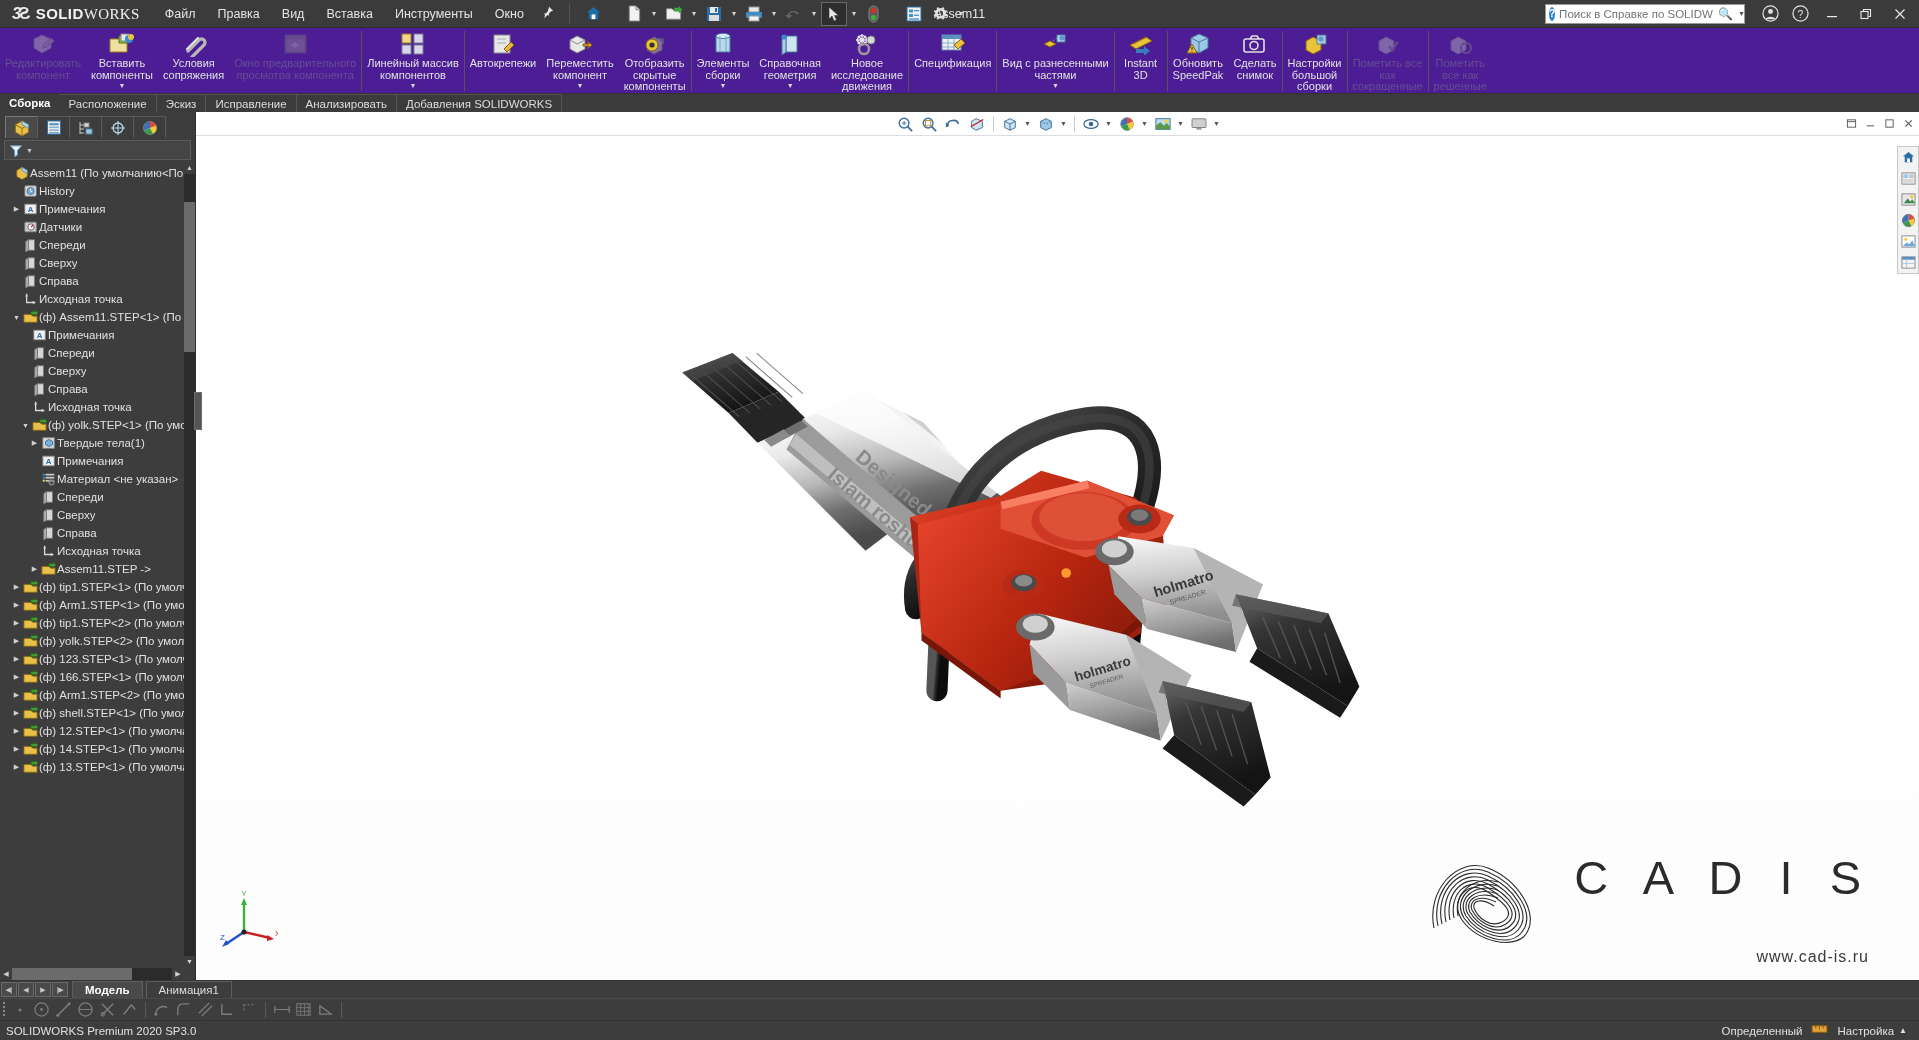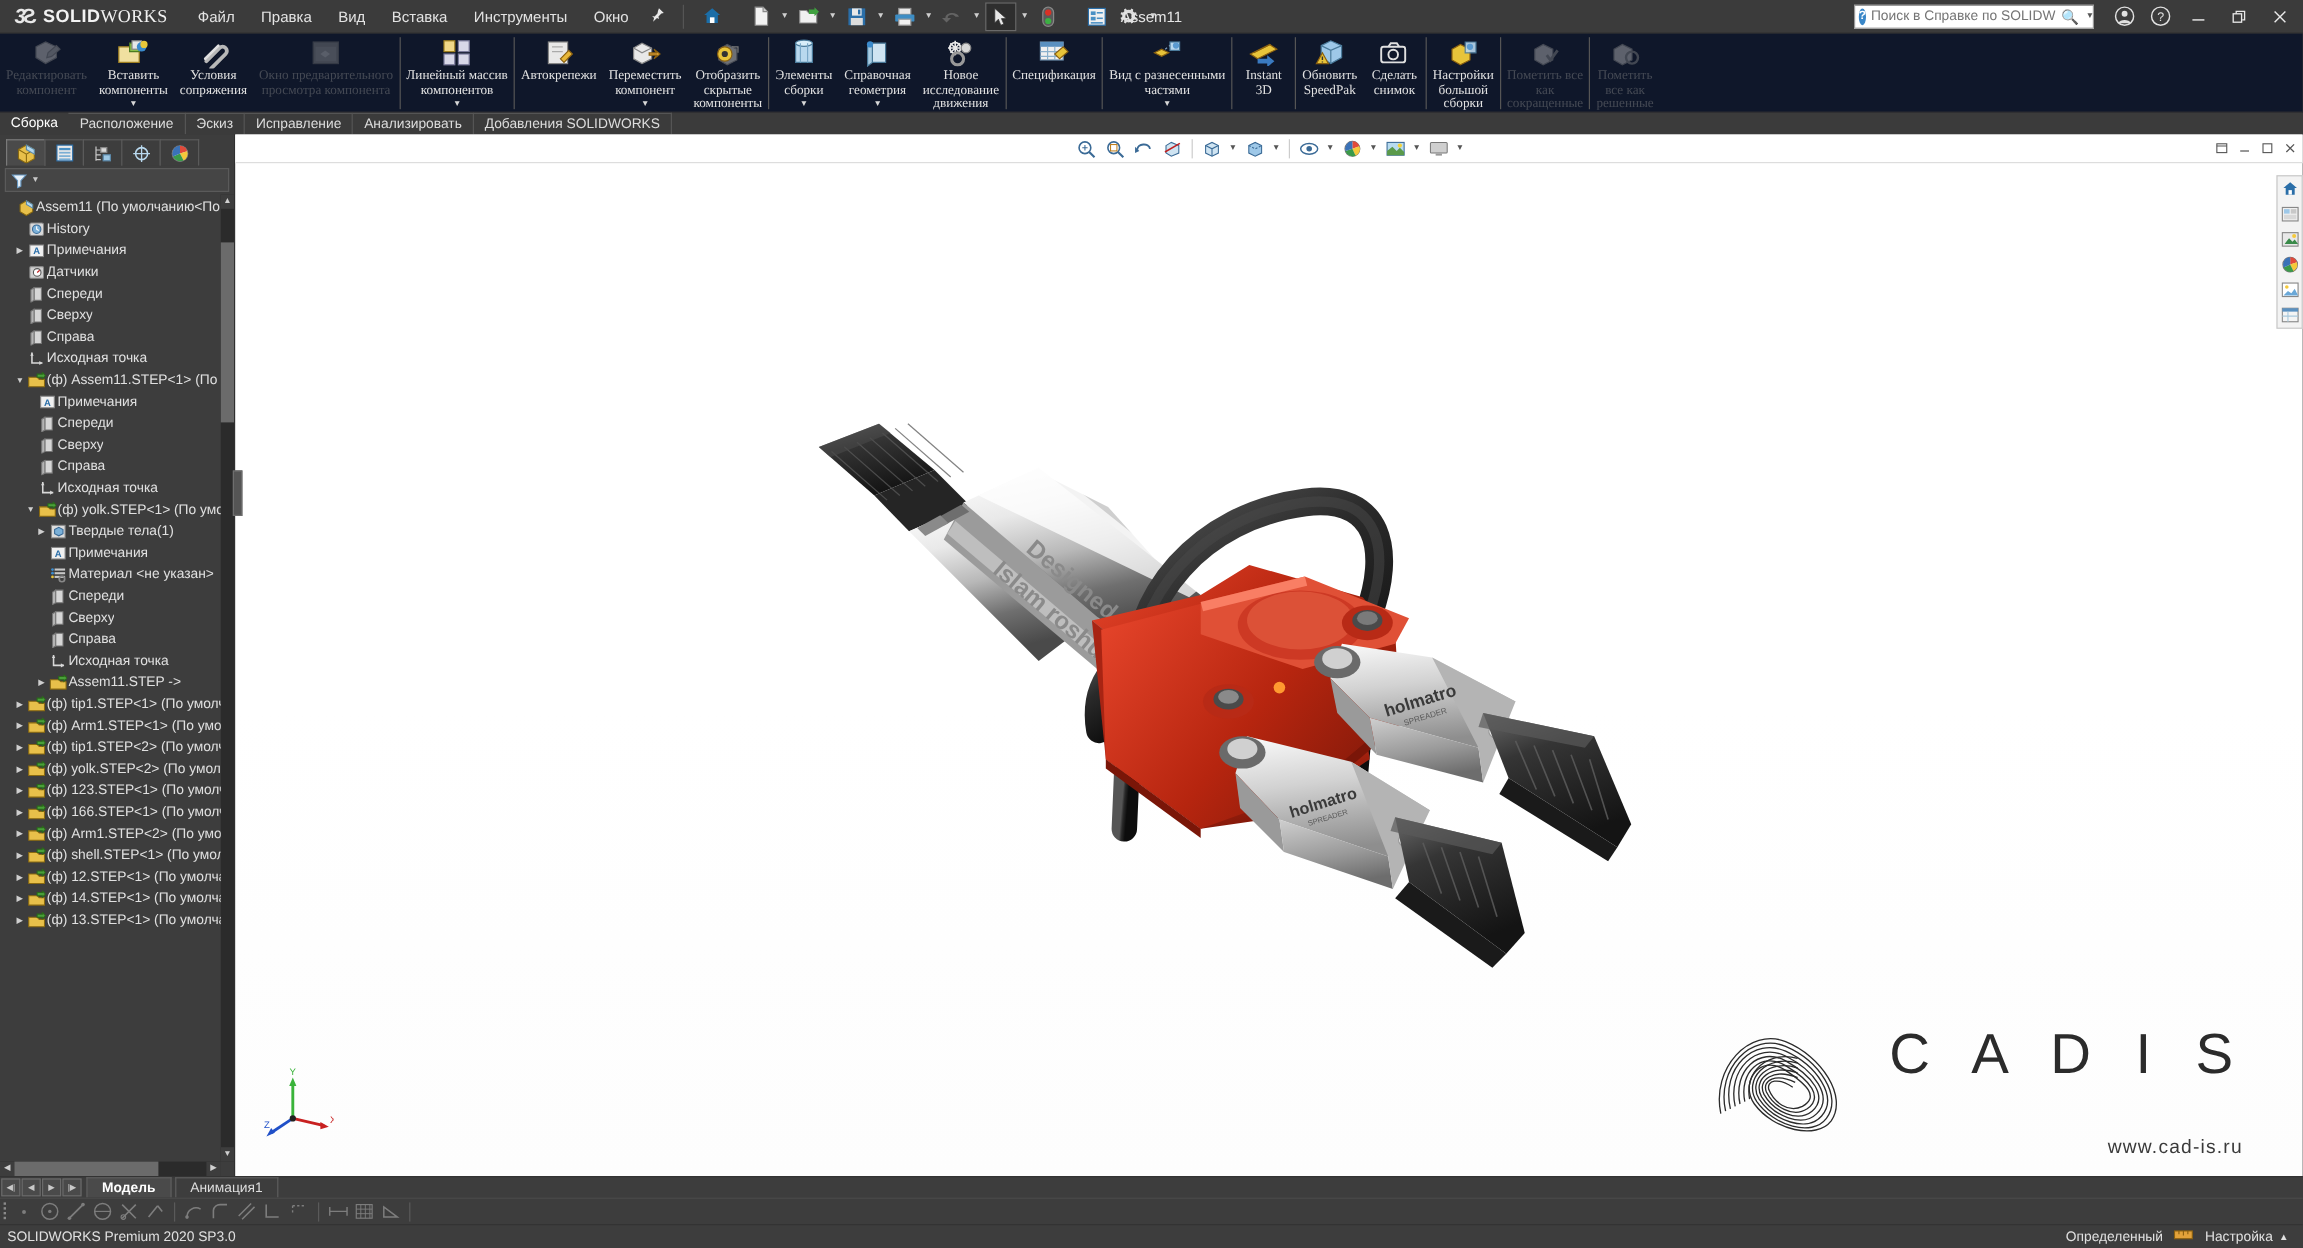--- a/index.html
+++ b/index.html
@@ -37,37 +37,37 @@
   .searchbox .qm { width:14px;height:14px;border-radius:50%; background:#3a87c8; color:#fff;
       font-size:10px; display:flex;align-items:center;justify-content:center; font-weight:bold;}
   .searchbox input { flex:1; border:none; outline:none; font-size:11.5px; color:#555; background:transparent;
       font-family:"Liberation Sans", sans-serif;}
   .searchbox .mag { font-size:12px; color:#555; padding:0 1px;}
   .searchbox .cr { font-size:7px; color:#555; padding-right:2px;}
   .ticon { width:30px; height:26px; display:flex;align-items:center;justify-content:center; font-size:15px; color:#e0e0e0;}
   .wbtn { width:34px; height:28px; display:flex;align-items:center;justify-content:center; font-size:13px; color:#e8e8e8;}
 
   
-  .ribbon { height:66px; background:#0f172a; display:flex; align-items:stretch; flex:0 0 66px;
-    border-bottom:1px solid #333; position:relative;font-family:Liberation Serif, serif;}
+  .ribbon { height:66px; background:#4c1d95; display:flex; align-items:stretch; flex:0 0 66px;
+    border-bottom:1px solid #333; position:relative;}
   .rgsep { width:1px; background:#555; margin:3px 0 2px 0; }
   .rbtn { display:flex; flex-direction:column; align-items:center; justify-content:flex-start;
      padding:3px 5px 0 5px; min-width:52px; cursor:default; position:relative; }
   .rbtn.dis { opacity:.42; }
   .rbtn .ic { height:26px; display:flex; align-items:center; justify-content:center; margin-bottom:1px; }
   .rbtn .lb { font-size:11px; line-height:11.5px; text-align:center; color:#e1e1e1; white-space:pre-line;}
   .rbtn.dis .lb { color:#8c8c8c; }
   .rbtn .dc { font-size:7px; color:#d8d8d8; line-height:6px; margin-top:2px;}
 
   
   .tabrow { height:18px; background:#3b3b3b; display:flex; align-items:flex-end; flex:0 0 18px; position:relative;}
   .tab { font-size:11.5px; padding:2px 9px 2px 9px; height:18px; line-height:14px;
      border-right:1px solid #555; border-top:1px solid #555; color:#dcdcdc; cursor:default;}
   .tab:first-child{ border-left:none; border-top:none; border-right:none;}
-  .tab.active { font-weight:normal; color:#fff; border:none;}
+  .tab.active { font-weight:bold; color:#fff; border:none;}
   .tabrow .vtools { margin-left:auto; display:flex; align-items:center; gap:6px; padding-right:6px;}
 
   
   .body { flex:1; display:flex; position:relative; background:#3d3d3d; min-height:0;}
 
   
   .leftpanel { width:196px; background:#3d3d3d; display:flex; flex-direction:column; position:relative;
       border-right:1px solid #2f2f2f;}
   .treetabs { height:26px; display:flex; align-items:flex-end; padding-left:5px; gap:0;}
   .ttab { width:33px; height:22px; display:flex; align-items:center; justify-content:center;

